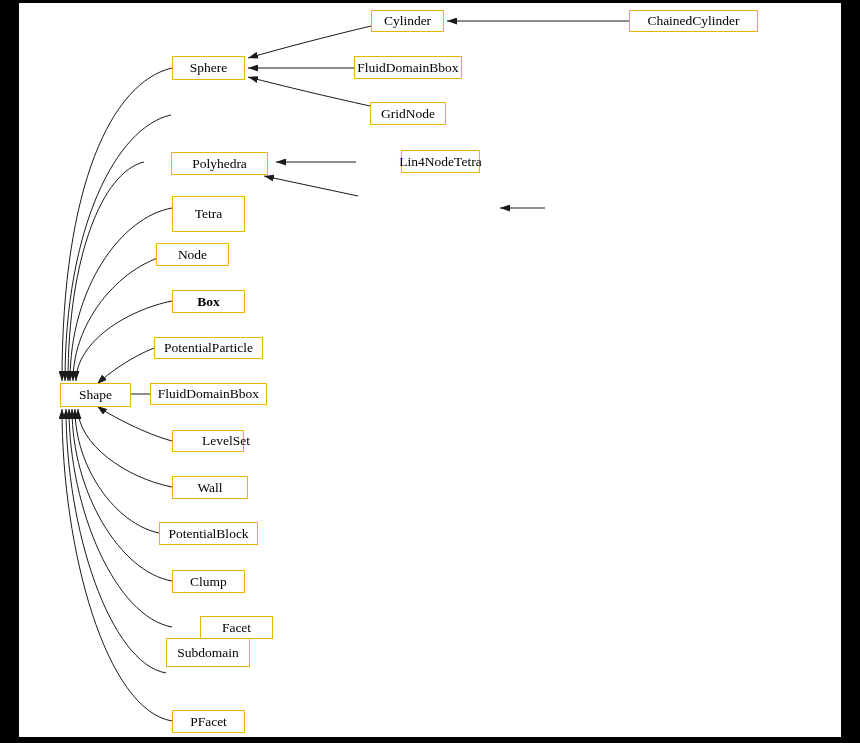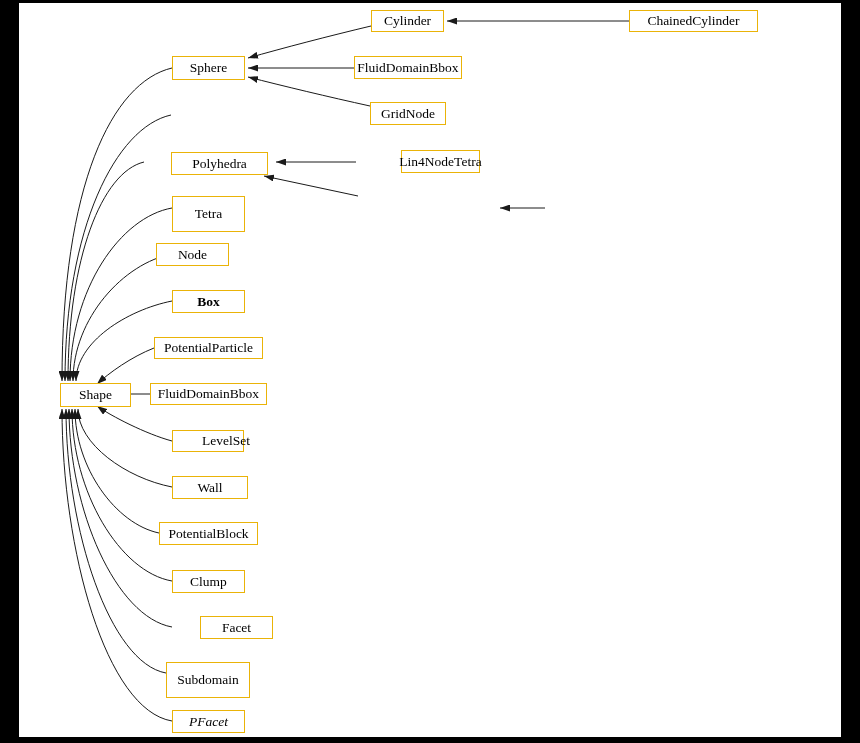--- a/index.html
+++ b/index.html
@@ -58,22 +58,22 @@
   #n-tetra                       { left: 172px; top: 196px; width: 73px;  height: 36px; }
   #n-node                        { left: 156px; top: 243px; width: 73px;  height: 23px; }
   #n-box                         { left: 172px; top: 290px; width: 73px;  height: 23px; font-weight: bold; }
   #n-potential-particle          { left: 154px; top: 337px; width: 109px; height: 22px; }
   #n-fluid-domain-bbox           { left: 150px; top: 383px; width: 117px; height: 22px; }
   #n-level-set                   { left: 172px; top: 430px; width: 72px;  height: 22px; padding-left: 36px; }
   #n-wall                        { left: 172px; top: 476px; width: 76px;  height: 23px; }
   #n-potential-block             { left: 159px; top: 522px; width: 99px;  height: 23px; }
   #n-clump                       { left: 172px; top: 570px; width: 73px;  height: 23px; }
   #n-facet                       { left: 172px; top: 616px; width: 73px;  height: 23px; margin-left: 28px; }
-  #n-subdomain                   { left: 166px; top: 662px; width: 84px;  height: 36px; }
-  #n-pfacet                      { left: 172px; top: 710px; width: 73px;  height: 23px; font-style: italic; }
+  #n-subdomain                   { left: 166px; top: 638px; width: 84px;  height: 29px; }
+  #n-pfacet                      { left: 172px; top: 710px; width: 73px;  height: 23px; }
   #n-cylinder                    { left: 371px; top: 10px;  width: 73px;  height: 22px; }
   #n-chained-cylinder            { left: 629px; top: 10px;  width: 129px; height: 22px; }
   #n-grid-connection             { left: 354px; top: 56px;  width: 108px; height: 23px; }
   #n-grid-node                   { left: 370px; top: 102px; width: 76px;  height: 23px; }
   #n-lin4-node-tetra             { left: 356px; top: 150px; width: 79px;  height: 23px; margin-left: 45px; }
   #n-deformable-cohesive-element { left: 320px; top: 196px; width: 177px; height: 23px; }
   #n-lin4-interaction            { left: 545px; top: 196px; width: 291px; height: 23px; }
 </style>
 </head>
 <body>

